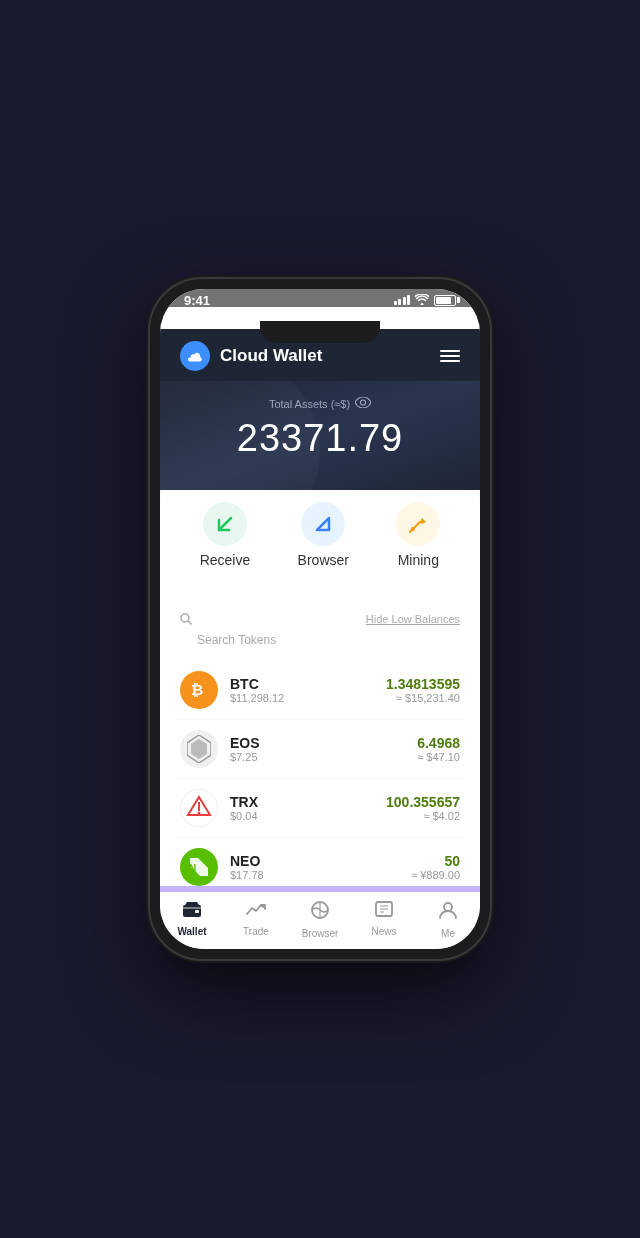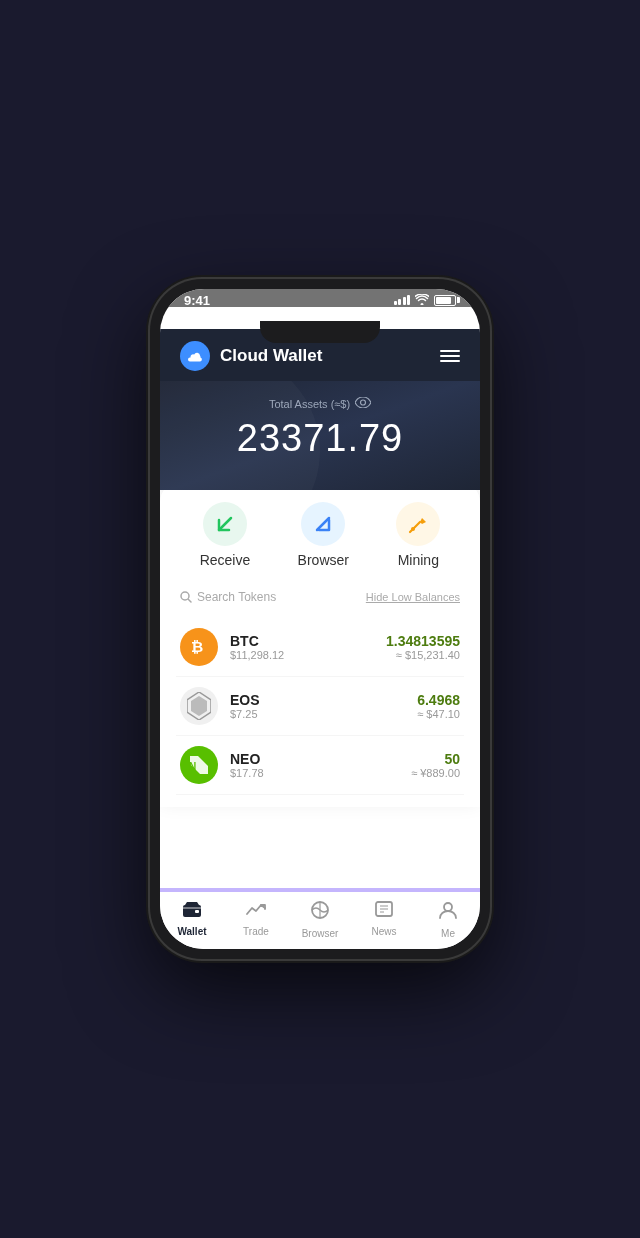--- a/index.html
+++ b/index.html
@@ -283,21 +283,21 @@
       font-size: 11px;
       color: #999;
     }
     
     .bottom-nav {
       position: absolute;
       bottom: 0;
       left: 0;
       right: 0;
       background: #fff;
-      border-top: 4px solid #c4b5fd;
+      border-top: 6px solid #c4b5fd;
       display: flex;
       justify-content: space-around;
       padding: 8px 0 10px;
       z-index: 20;
     }
     .nav-item {
       display: flex;
       flex-direction: column;
       align-items: center;
       gap: 3px;
@@ -425,21 +425,21 @@
         </div>
 
       </div>
 
       <div class="search-row">
         <div class="search-left">
           <svg width="12" height="12" viewBox="0 0 12 12">
             <circle cx="5" cy="5" r="4" stroke="#aaa" stroke-width="1.5" fill="none"></circle>
             <line x1="8.5" y1="8.5" x2="11" y2="11" stroke="#aaa" stroke-width="1.5" stroke-linecap="round"></line>
           </svg>
-          <span style="cursor:text;">Search Tokens</span>
+          <span style="cursor:text;margin-top:43px;">Search Tokens</span>
         </div>
         <span class="hide-low">Hide Low Balances</span>
       </div>
 
       <div class="token-list">
 
         <div class="token-item">
           <div class="token-logo btc-logo">
             <svg width="22" height="22" viewBox="0 0 22 22" fill="white">
               <text x="3" y="16" font-size="15" font-weight="bold" fill="white">₿</text>
@@ -466,20 +466,37 @@
           <div class="token-info">
             <div class="token-name">EOS</div>
             <div class="token-price">$7.25</div>
           </div>
           <div class="token-balance">
             <div class="token-amount">6.4968</div>
             <div class="token-usd">≈ $47.10</div>
           </div>
         </div>
 
+        <div class="token-item">
+          <div class="token-logo trx-logo">
+            <svg width="26" height="26" viewBox="0 0 26 26" fill="none">
+              <polygon points="13,2 24,20 2,20" fill="none" stroke="#e53e3e" stroke-width="2"></polygon>
+              <line x1="13" y1="7" x2="13" y2="16" stroke="#e53e3e" stroke-width="2"></line>
+              <circle cx="13" cy="18" r="1.5" fill="#e53e3e"></circle>
+            </svg>
+          </div>
+          <div class="token-info">
+            <div class="token-name">TRX</div>
+            <div class="token-price">$0.04</div>
+          </div>
+          <div class="token-balance">
+            <div class="token-amount">100.355657</div>
+            <div class="token-usd">≈ $4.02</div>
+          </div>
+        </div>
 
         <div class="token-item">
           <div class="token-logo neo-logo">
             <svg width="26" height="26" viewBox="0 0 26 26" fill="white">
               <path d="M4 4h8l10 10v8h-8L4 12V4z" fill="white" opacity="0.9"></path>
               <text x="3" y="18" font-size="10" font-weight="bold" fill="#58bf00">N</text>
             </svg>
           </div>
           <div class="token-info">
             <div class="token-name">NEO</div>

